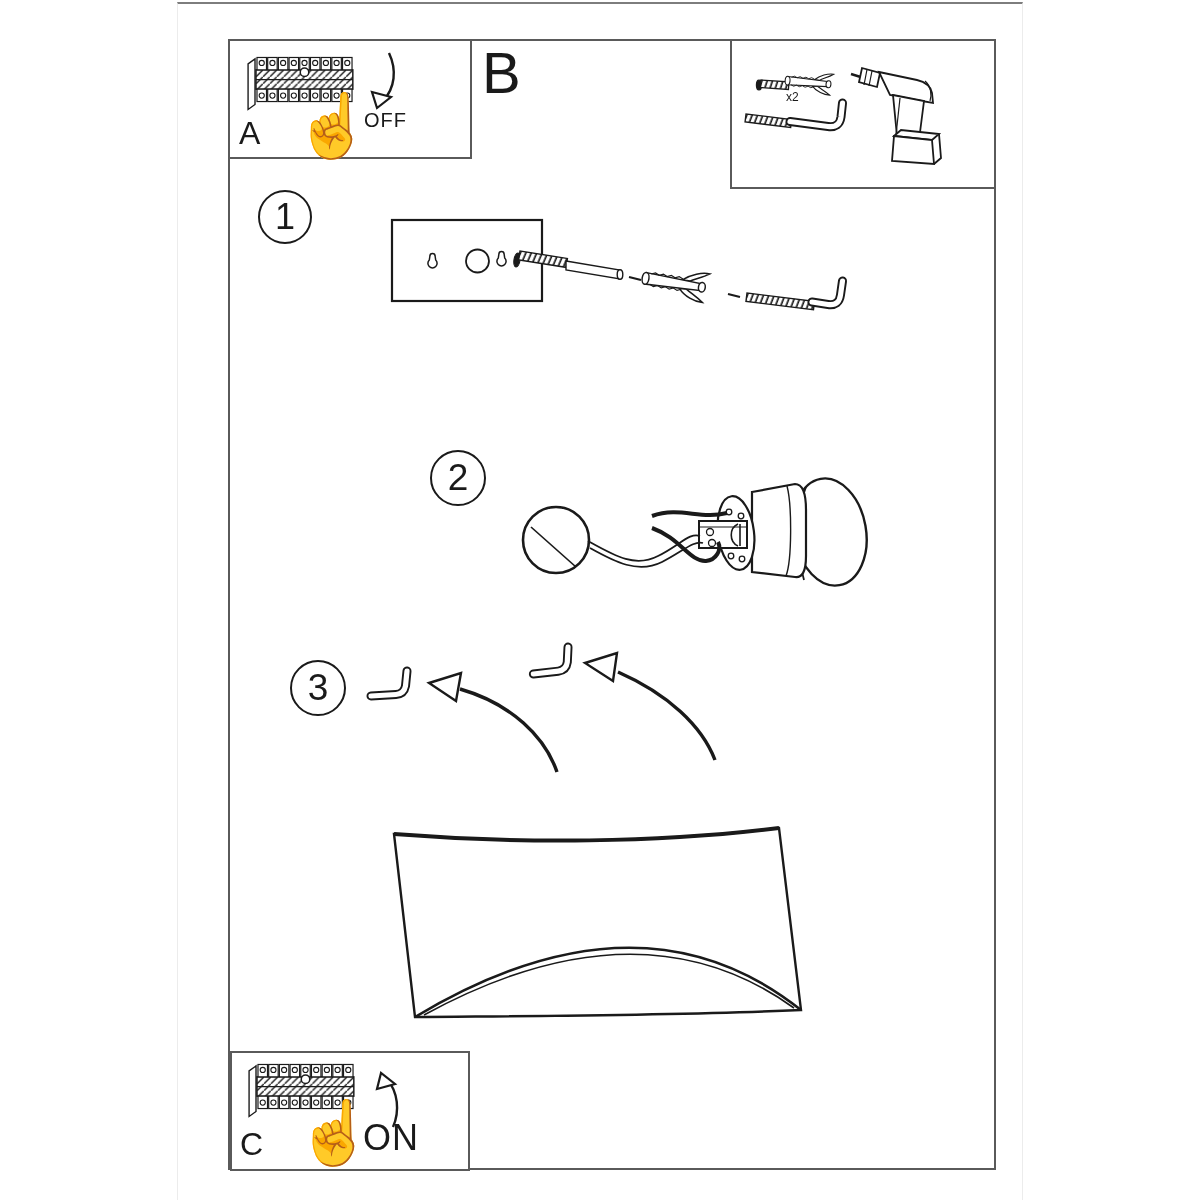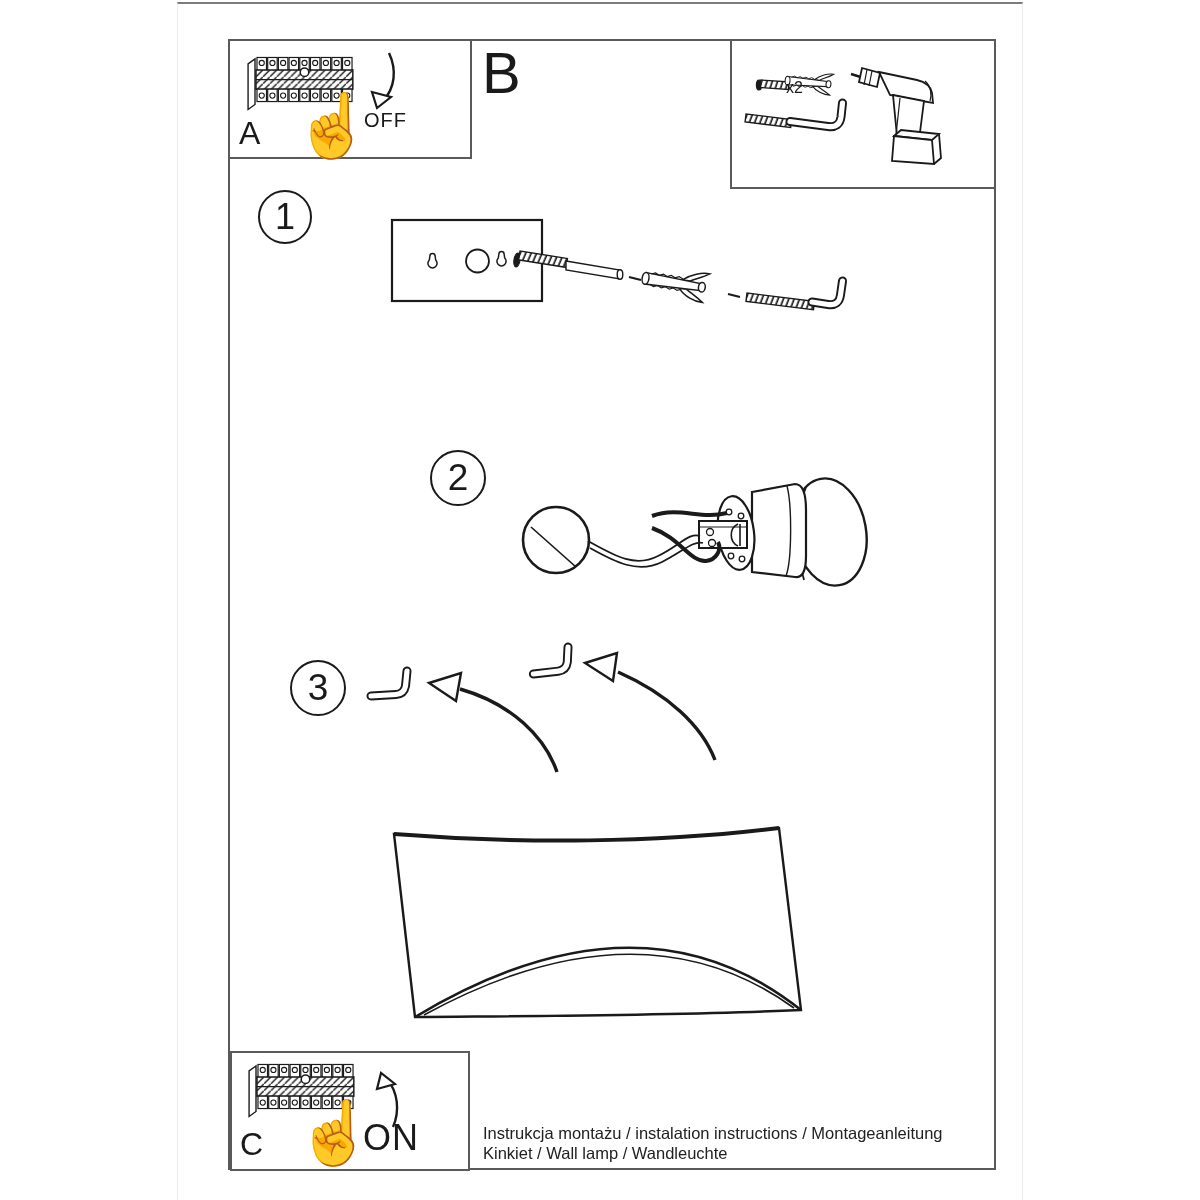--- a/index.html
+++ b/index.html
@@ -15,21 +15,21 @@
   .box-a{left:228px;top:39px;width:244px;height:120px;}
   .box-tools{left:730px;top:39px;width:266px;height:150px;}
   .box-c{left:230px;top:1051px;width:240px;height:120px;}
   svg.art{position:absolute;left:0;top:0;}
   .lbl{position:absolute;line-height:1;}
   .lbl-a{left:239px;top:117px;font-size:32px;}
   .lbl-c{left:240px;top:1128px;font-size:32px;}
   .lbl-b{left:482px;top:44px;font-size:58px;}
   .state-off{left:364px;top:110px;font-size:20px;letter-spacing:1px;}
   .state-on{left:363px;top:1120px;font-size:36px;letter-spacing:1px;}
-  .x2{left:786px;top:80px;font-size:16px;}
+  .x2{left:786px;top:91px;font-size:12px;}
   .hand{position:absolute;font-size:62px;line-height:1;color:#1a1a1a;}
   .hand-a{left:294px;top:95px;}
   .hand-c{left:296px;top:1102px;}
   .num{position:absolute;border:2.5px solid #1a1a1a;border-radius:50%;background:#fff;
        display:flex;align-items:center;justify-content:center;}
   .num1{left:258px;top:190px;width:50px;height:50px;font-size:36px;}
   .num2{left:430px;top:450px;width:52px;height:52px;font-size:37px;}
   .num3{left:290px;top:660px;width:52px;height:52px;font-size:37px;}
   .footer{position:absolute;left:483px;top:1123px;font-size:16.5px;line-height:20px;color:#222;}
 </style>
@@ -233,18 +233,14 @@
   <div class="hand hand-a">☝</div>
 
   <div class="num num1">1</div>
   <div class="num num2">2</div>
   <div class="num num3">3</div>
 
   <div class="lbl lbl-c">C</div>
   <div class="lbl state-on">ON</div>
   <div class="hand hand-c">☝</div>
 
-  <div class="footer">
-    <div>Instrukcja montażu / instalation instructions / Montageanleitung</div>
-    <div>Kinkiet / Wall lamp / Wandleuchte</div>
-  </div>
 
 </div>
 
 </body></html>

